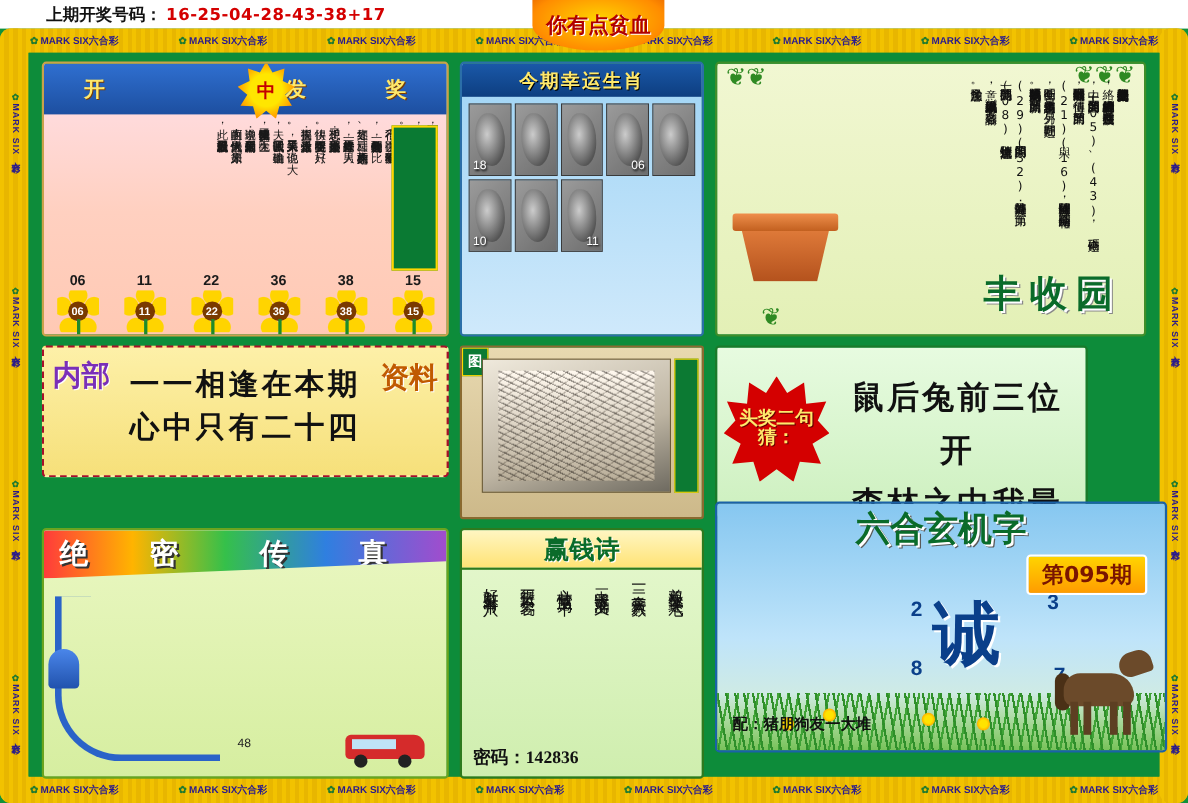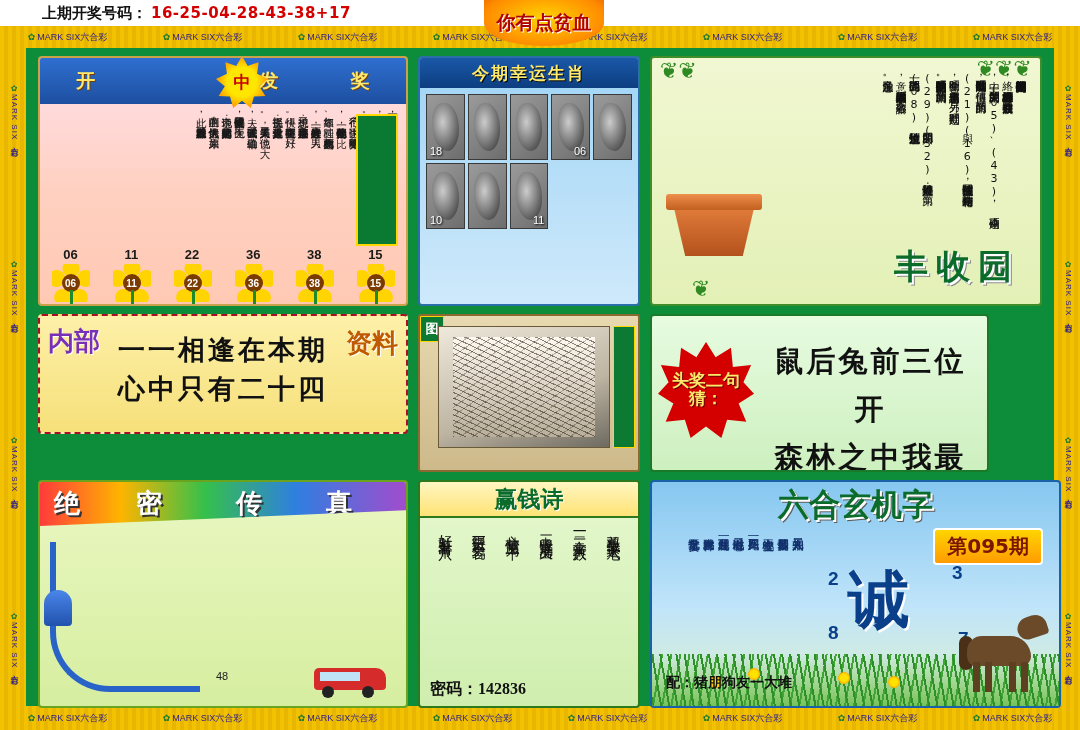--- a/index.html
+++ b/index.html
@@ -23,24 +23,25 @@
     font-size:15px; font-weight:bold;
     color:#111;
   }
   .topbar .nums { color:#d40000; margin-left:4px; letter-spacing:0.5px; }
 
   
   .marktile {
     background:
       repeating-linear-gradient(90deg,#f2c200 0 4px,#e8b600 4px 8px);
     color:#2a1b8c;
-    font-size:9px; font-weight:normal;
+    font-size:9px; font-weight:bold;
     font-family:"Liberation Sans", sans-serif;
     display:flex; align-items:center; overflow:hidden;
     white-space:nowrap;
+    border-radius:10px;
   }
   .mark-top {
     position:absolute; left:0; top:26px; width:1080px; height:22px;
     justify-content:space-around;
   }
   .mark-bottom {
     position:absolute; left:0; bottom:0; width:1080px; height:24px;
     justify-content:space-around;
   }
   .mark-left, .mark-right {
@@ -355,23 +356,23 @@
   }
   .bm-body .vtext { font-size:14px; color:#111; letter-spacing:2px; }
   .bm-code {
     position:absolute; left:10px; bottom:6px;
     font-size:16px; font-weight:bold; color:#111;
   }
   .bm-code span { font-family:"Liberation Serif", serif; }
 
   
   #p-botright {
-    left:624px; top:432px; width:411px; height:228px;
+    left:624px; top:408px; width:411px; height:228px;
     background:linear-gradient(#86c7f0,#bfe4fa 55%,#dff2cf);
-    border:2px solid #1a62a8; border-radius:4px;
+    border:2px solid #1a62a8; border-radius:4px;text-align:right;
   }
   .br-title {
     position:absolute; left:0; top:0; width:100%; height:46px;
     display:flex; align-items:center; justify-content:center; gap:9px;
     z-index:4;
   }
   .br-title b {
     font-size:31px; font-weight:bold; color:#0a6b2a;
     text-shadow:2px 2px 0 #fff, 3px 3px 0 #5a5a5a;
   }

